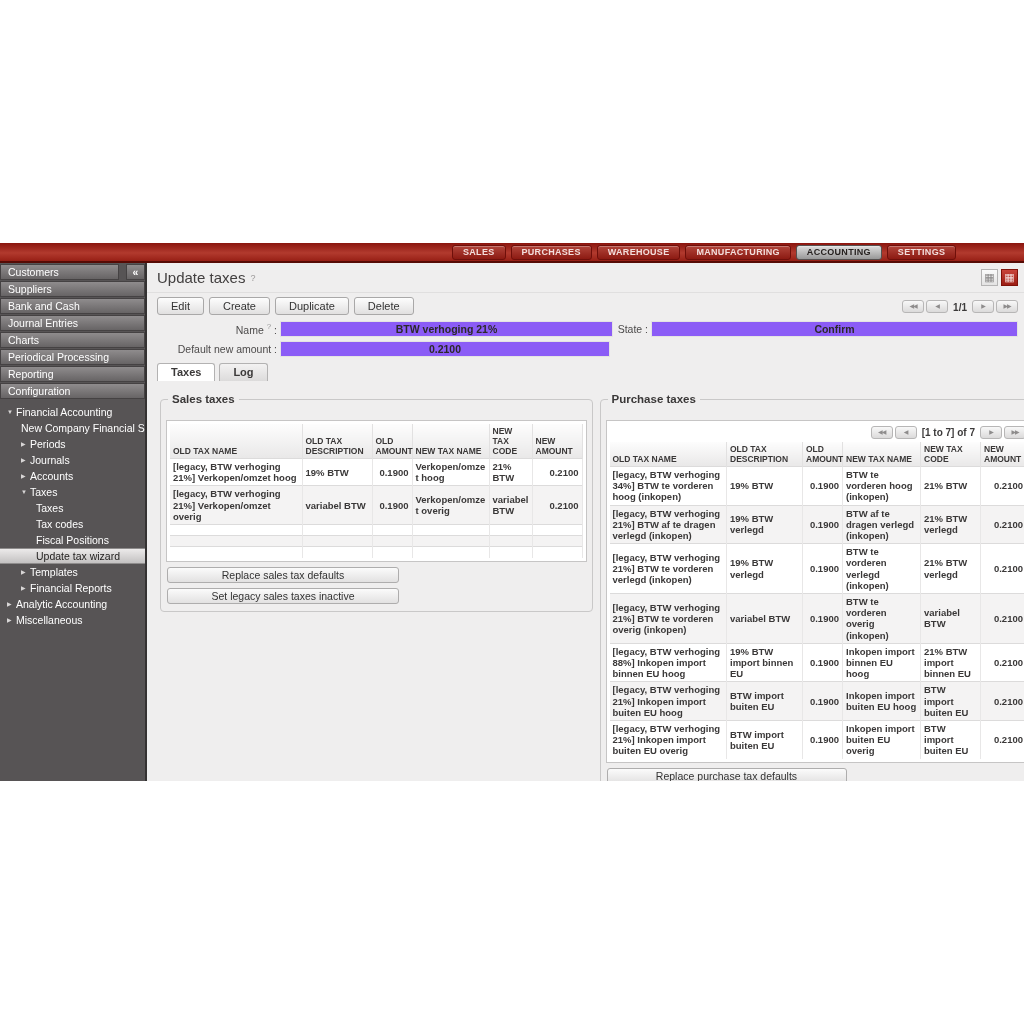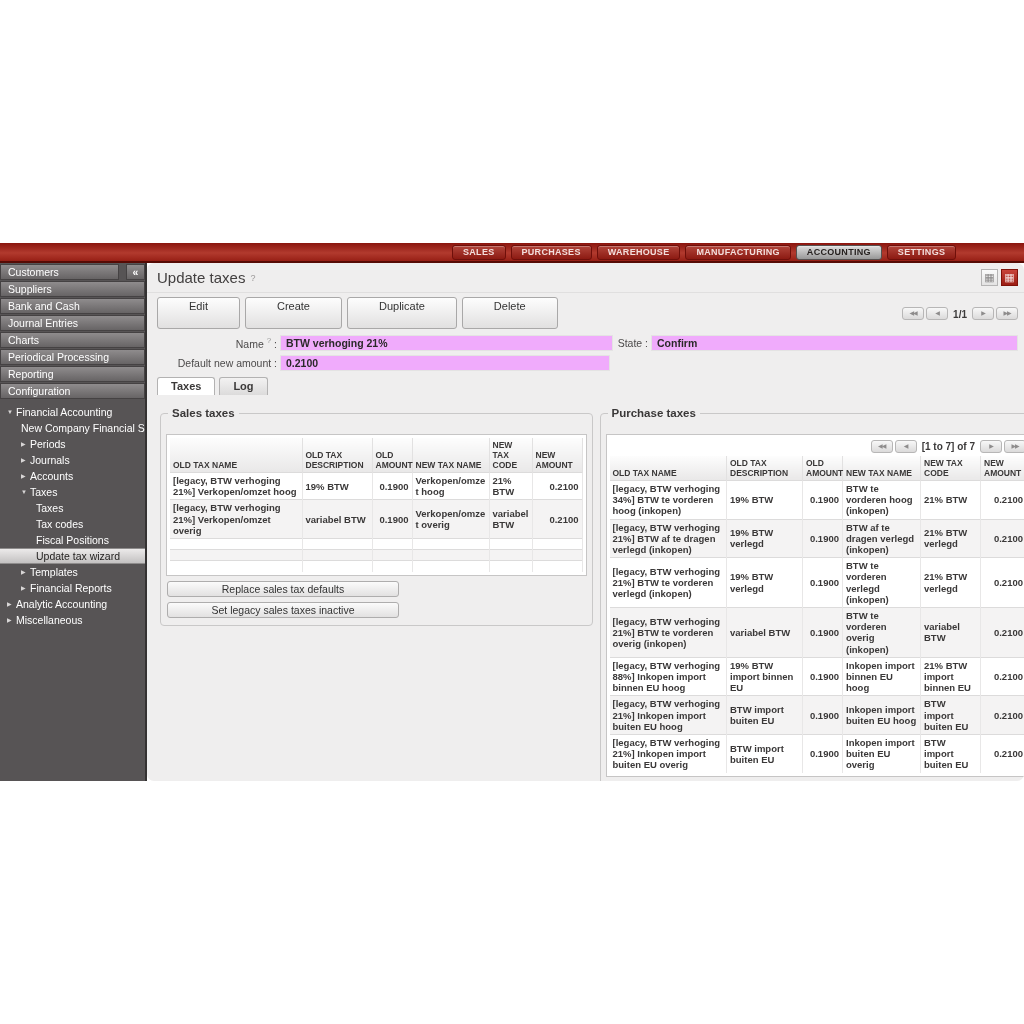--- a/index.html
+++ b/index.html
@@ -10,21 +10,21 @@
   
   .topbar { height:20px; background:linear-gradient(#8a150e,#b23a2e 55%,#971f15); border-bottom:2px solid #560b05; display:flex; align-items:center; padding-left:452px; gap:5px; }
   .mbtn { height:15px; line-height:13px; padding:0 10px; border:1px solid #6f0f0a; border-radius:3px;
           background:linear-gradient(#b2453b,#8c1a12); color:#f3dedc; font-size:9px; font-weight:bold;
           letter-spacing:.3px; box-shadow:inset 0 1px 0 rgba(255,255,255,.28); cursor:pointer; }
   .mbtn.active { background:linear-gradient(#dedede,#989898); color:#26211f; border-color:#55504f; }
 
   
   .body { display:flex; height:518px; }
   .sidebar { width:147px; background:#575455; border-right:2px solid #343232; padding-top:1px; flex:none; }
-  .main { flex:1; background:#efeeee; overflow:hidden;border-radius:7px; }
+  .main { flex:1; background:#efeeee; overflow:hidden; }
 
   
   .acc-row { display:flex; gap:7px; margin:0 0 1px 0; }
   .acc { flex:1; height:16px; line-height:15px; background:linear-gradient(#8f8c8d,#676465);
          border:1px solid #454243; color:#fff; font-size:10.5px; padding-left:7px; cursor:pointer; }
   .acc.collapse { flex:none; width:19px; text-align:center; padding:0; font-weight:bold; }
   .tree { margin-top:5px; }
   .titem { height:16px; line-height:16px; color:#fff; font-size:10.5px; display:flex; align-items:center; cursor:pointer; white-space:nowrap; overflow:hidden; }
   .titem .arr { font-size:6px; color:#d8d6d6; width:9px; flex:none; }
   .titem.lvl0 { padding-left:7px; } .titem.lvl1 { padding-left:21px; } .titem.lvl2 { padding-left:36px; }
@@ -33,32 +33,32 @@
   
   .hdr { height:30px; border-bottom:1px solid #e0dfdf; display:flex; align-items:center; padding:0 6px 0 10px; }
   .title { font-size:15px; color:#434040; }
   .title-help { font-size:9px; color:#9b9999; margin-left:5px; vertical-align:super; }
   .vicons { margin-left:auto; display:flex; gap:3px; }
   .vicon { width:17px; height:17px; border:1px solid #b5b4b4; background:linear-gradient(#fafafa,#e4e3e3);
            display:flex; align-items:center; justify-content:center; font-size:11px; color:#8a8888; cursor:pointer; }
   .vicon.active { background:linear-gradient(#c8443a,#9c1d13); border-color:#801209; color:#f3d9d7; }
 
   .toolbar { display:flex; align-items:center; padding:4px 6px 4px 10px; }
-  .abtn { height:32px; line-height:16px; padding:0 31px; margin-right:5px; border:1px solid #a9a8a8; border-radius:3px;
+  .abtn { height:18px; line-height:16px; padding:0 13px; margin-right:5px; border:1px solid #a9a8a8; border-radius:3px;
           background:linear-gradient(#fdfdfd,#e1e0e0); font-size:11px; color:#333; cursor:pointer; }
   .pager { margin-left:auto; display:flex; align-items:flex-end; gap:2px; }
   .pbtn { height:13px; min-width:22px; border:1px solid #b7b6b6; border-radius:3px; background:linear-gradient(#f8f8f8,#dbdada);
           font-size:6px; color:#8e8c8c; letter-spacing:-1px; text-align:center; line-height:11px; cursor:pointer; }
   .plabel { font-size:10px; font-weight:bold; color:#3c3a3a; padding:0 3px; }
 
   
   .frow { display:flex; align-items:center; margin:2px 6px 4px 0; }
   .flbl { width:133px; flex:none; text-align:right; font-size:10.5px; color:#4c4a4a; padding-right:3px; }
   .fhelp { font-size:8px; color:#999; vertical-align:super; }
-  .fin { background:#f0abfc; border:1px solid #e4e3e3; height:16px; line-height:14px; font-size:10.5px; font-weight:bold; color:#2b2929; padding:0 5px; overflow:hidden; white-space:nowrap; }
+  .fin { background:#8b5cf6; border:1px solid #e4e3e3; height:16px; line-height:14px; font-size:10.5px; font-weight:bold; color:#2b2929; padding:0 5px; overflow:hidden; white-space:nowrap;text-align:center; }
   .in-name { width:333px; } .in-amount { width:330px; }
   .lbl-state { width:34px; flex:none; text-align:right; font-size:10.5px; color:#4c4a4a; padding-right:3px; margin-left:4px; }
   .in-state { flex:1; }
 
   
   .tabs { display:flex; padding-left:10px; margin-top:6px; }
   .tab { height:18px; line-height:17px; padding:0 13px; margin-right:4px; font-size:11px; font-weight:bold; color:#3b3939;
          border:1px solid #b3b2b2; border-bottom:none; border-radius:3px 3px 0 0; background:linear-gradient(#f3f2f2,#dcdbdb); cursor:pointer; }
   .tab.active { background:#fff; }
 

